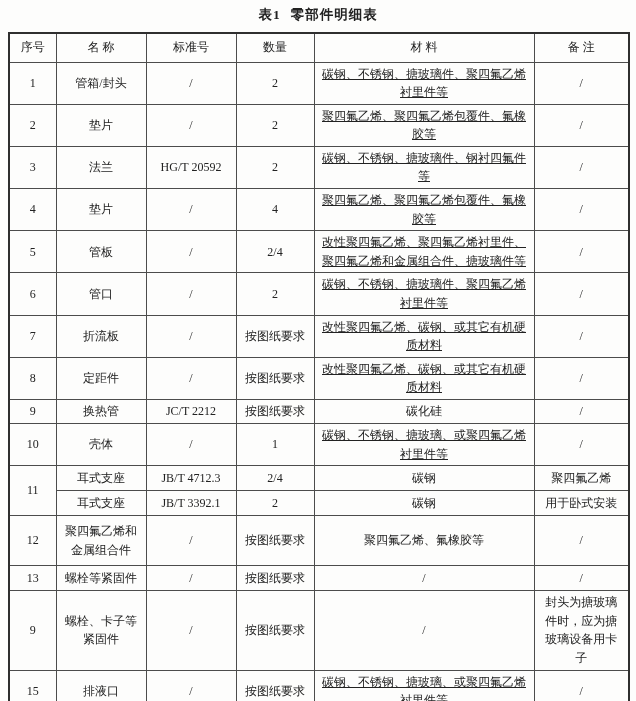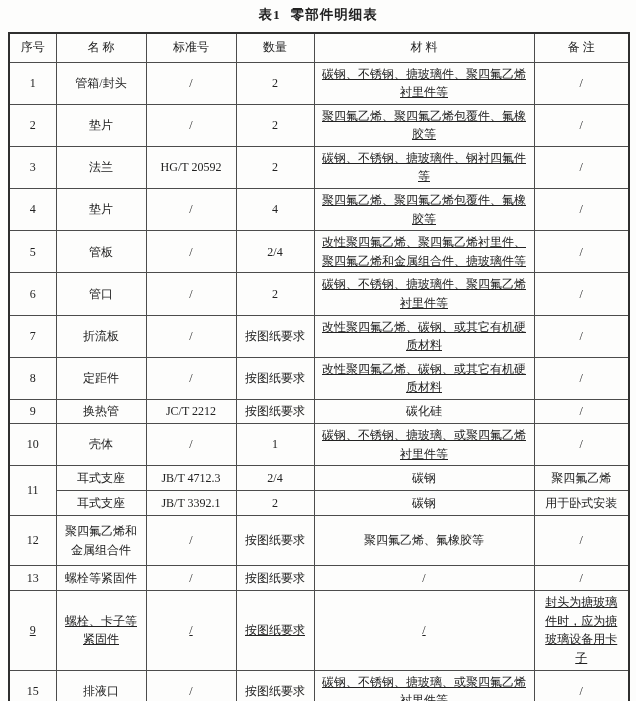--- a/index.html
+++ b/index.html
@@ -41,21 +41,21 @@
     line-height: 1.55;
     box-sizing: border-box;
     overflow: hidden;
     word-break: break-all;
   }
   tr.h29 td, tr.h29 th { height: 29px; }
   tr.h42 td { height: 42px; }
   tr.h24 td { height: 24px; }
   tr.h25 td { height: 25px; margin-top: 48px; }
   tr.h50 td { height: 50px; }
-  tr.h58 td { height: 58px; text-decoration: underline; }
+  tr.h58 td { height: 58px; }
   tr.h38 td { height: 38px; }
   td.mat-left { text-align: left; text-decoration: underline; }
   td.vtop { vertical-align: top; }
   td.tleft { text-align: left; }
 </style>
 </head>
 <body>
 
 <div class="page">
 

